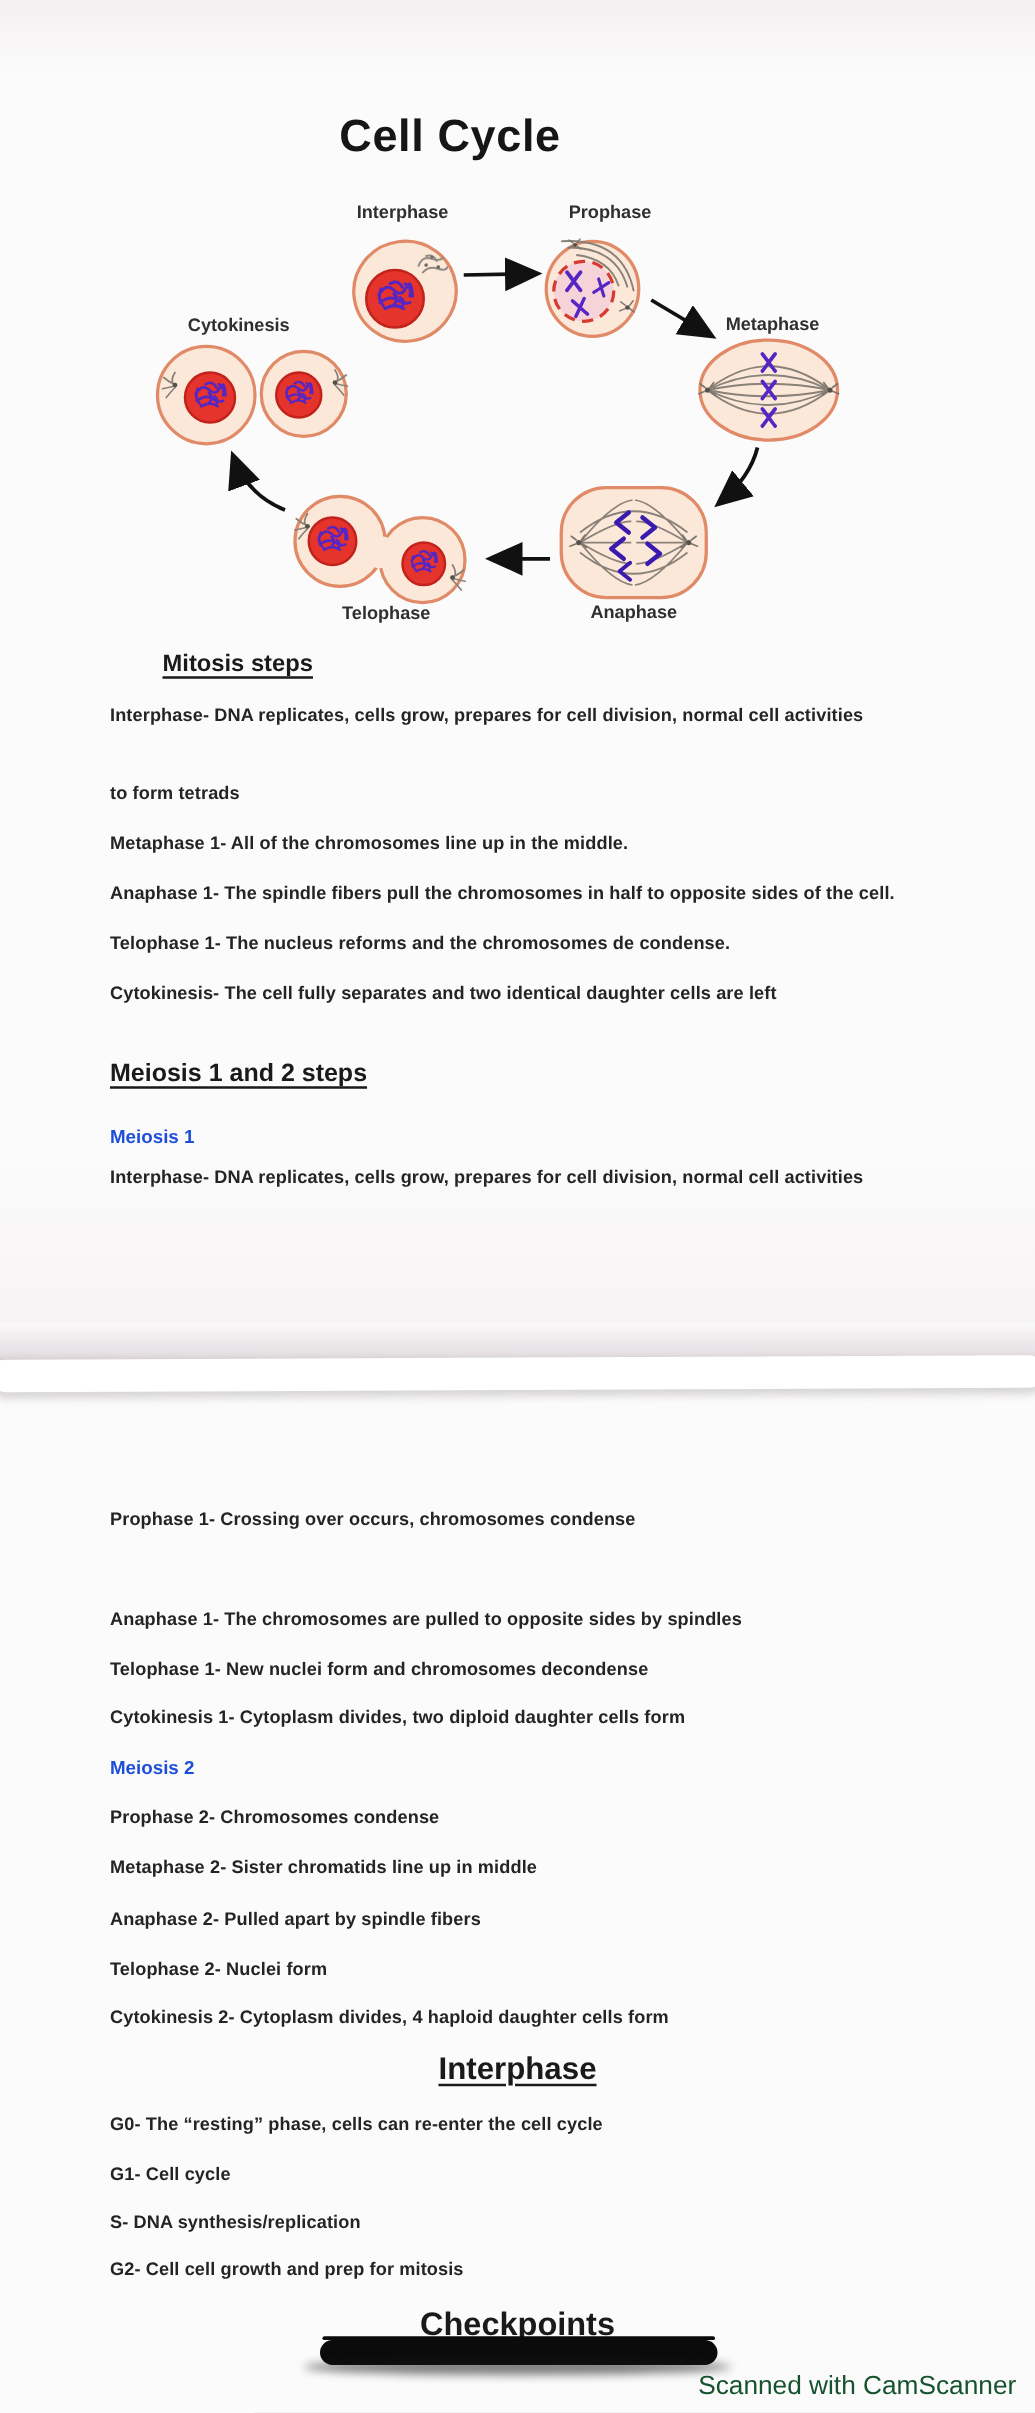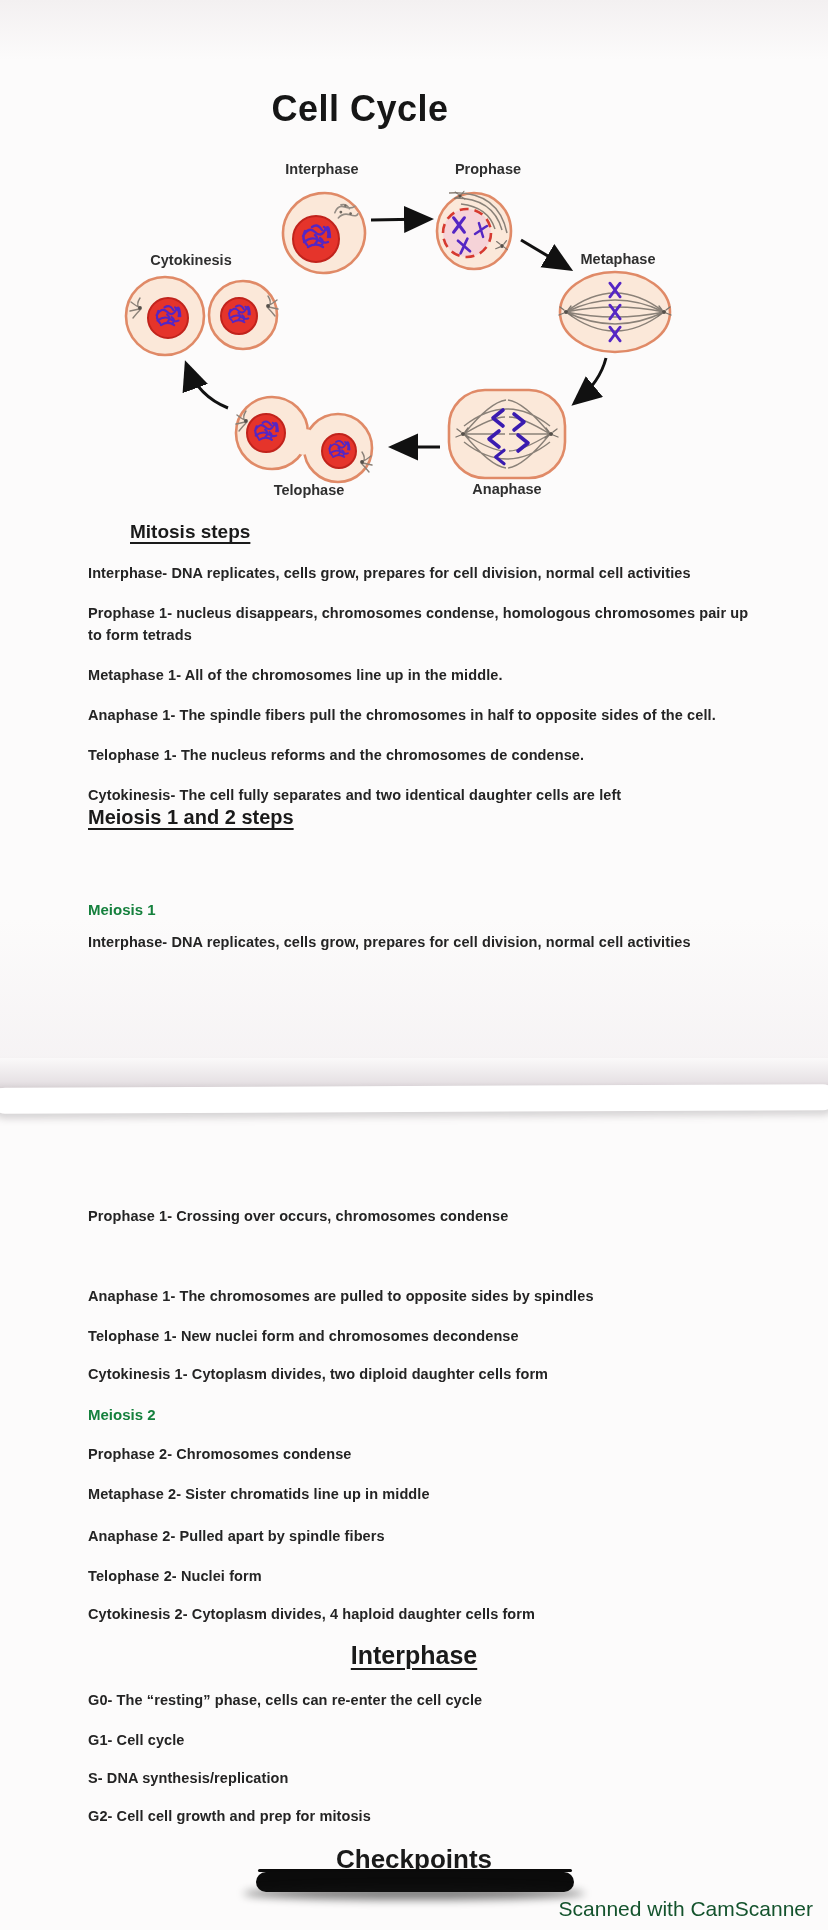--- a/index.html
+++ b/index.html
@@ -23,25 +23,25 @@
     font-size:36px;font-weight:700;color:#161616;letter-spacing:0.5px;}
   
   .diagram{position:absolute;top:130px;left:0;}
   .stage-label{font-size:14.5px;font-weight:700;fill:#2f2f2f;}
   
   .tl{position:absolute;left:88px;font-size:14.5px;font-weight:700;color:#242424;
     letter-spacing:0.1px;white-space:nowrap;}
   .h-u{position:absolute;left:88px;font-weight:700;color:#1a1a1a;white-space:nowrap;
     text-decoration:underline;text-decoration-thickness:2px;text-underline-offset:4px;}
   .h-mitosis{top:521px;font-size:19px;margin-left:42px;}
-  .h-meiosis{top:806px;font-size:20px;}
+  .h-meiosis{top:848px;font-size:20px;}
   .h-center{left:0;width:828px;text-align:center;}
   .h-interphase{top:1641px;font-size:25px;}
   .h-checkpoints{top:1844px;font-size:26px;}
-  .subhead{position:absolute;left:88px;font-size:15px;font-weight:700;color:#15803d;white-space:nowrap;}
+  .subhead{position:absolute;left:88px;font-size:15px;font-weight:700;color:#1d4ed8;white-space:nowrap;}
   
   .marker-line{position:absolute;top:1869px;left:258px;width:314px;height:3px;background:#0a0a0a;border-radius:2px;}
   .marker-bar{position:absolute;top:1872px;left:256px;width:318px;height:20px;background:#0b0b0b;border-radius:11px;}
   .marker-smear{position:absolute;top:1887px;left:243px;width:342px;height:13px;background:#151515;
     border-radius:50%;filter:blur(4px);opacity:0.55;}
   
   .camscanner{position:absolute;top:1897px;right:15px;font-size:21px;font-weight:400;color:#14532d;}
 </style>
 </head>
 <body>
@@ -171,21 +171,20 @@
       <use href="#rays" transform="translate(140,178)"></use>
       <circle cx="243" cy="185" r="34" fill="#fbe8d9" stroke="#e08a67" stroke-width="2.6"></circle>
       <circle cx="239" cy="186" r="18" fill="#e5342b" stroke="#c1231c" stroke-width="2"></circle>
       <use href="#tangle" transform="translate(239,186) scale(0.78)"></use>
       <use href="#rays" transform="translate(268,176) scale(-1,1)"></use>
     </g>
   </svg>
 
   <div class="h-u h-mitosis">Mitosis steps</div>
   <div class="tl" style="top:565px">Interphase- DNA replicates, cells grow, prepares for cell division, normal cell activities</div>
-  <div class="tl" style="top:605px">Prophase 1- nucleus disappears, chromosomes condense, homologous chromosomes pair up</div>
   <div class="tl" style="top:627px">to form tetrads</div>
   <div class="tl" style="top:667px">Metaphase 1- All of the chromosomes line up in the middle.</div>
   <div class="tl" style="top:707px">Anaphase 1- The spindle fibers pull the chromosomes in half to opposite sides of the cell.</div>
   <div class="tl" style="top:747px">Telophase 1- The nucleus reforms and the chromosomes de condense.</div>
   <div class="tl" style="top:787px">Cytokinesis- The cell fully separates and two identical daughter cells are left</div>
 
   <div class="h-u h-meiosis">Meiosis 1 and 2 steps</div>
   <div class="subhead" style="top:901px">Meiosis 1</div>
   <div class="tl" style="top:934px">Interphase- DNA replicates, cells grow, prepares for cell division, normal cell activities</div>
 

